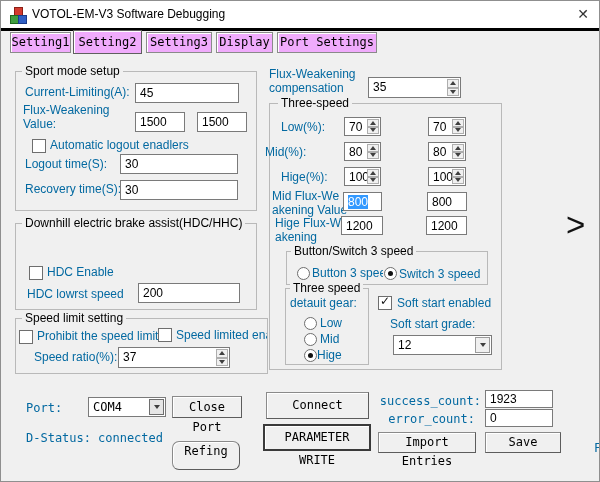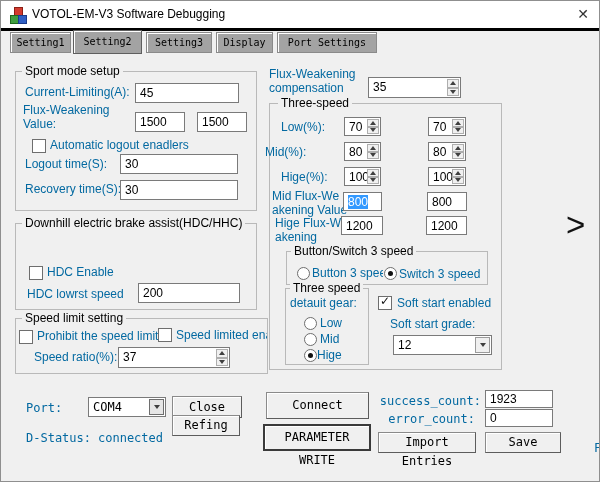--- a/index.html
+++ b/index.html
@@ -8,22 +8,22 @@
           box-sizing:border-box;overflow:hidden;}
   .titlebar{position:absolute;left:0;top:0;width:100%;height:27px;background:#ffffff;
             border-bottom:3px solid #000000;}
   .appicon{position:absolute;left:9px;top:6px;width:16px;height:16px;}
   .appicon i{position:absolute;width:7px;height:7px;display:block;}
   .appicon .r{left:4px;top:0;background:#d23b2f;border:1px solid #8d1f16;}
   .appicon .g{left:0;top:8px;background:#3f9e3f;border:1px solid #1f6b1f;}
   .appicon .bl{left:8px;top:8px;background:#2f5fc4;border:1px solid #1b3c8c;}
   .title{position:absolute;left:31px;top:6px;font-size:12px;color:#000;}
   .close{position:absolute;right:10px;top:5px;font-size:14px;color:#333;cursor:pointer;line-height:16px;}
-  .tab{position:absolute;background:#a3a3a3;border:1px solid #8a8a8a;box-sizing:border-box;
-       font-family:"DejaVu Sans Mono","Liberation Mono",monospace;font-size:10px;text-align:center;
+  .tab{position:absolute;background:#f0abfc;border:1px solid #8a8a8a;box-sizing:border-box;
+       font-family:"DejaVu Sans Mono","Liberation Mono",monospace;font-size:12px;text-align:center;
        line-height:19px;box-shadow:inset 1px 1px 0 #ffffff;}
   .tab.active{line-height:22px;border-color:#5f5f5f;z-index:2;}
   .lbl{position:absolute;font-size:12px;color:#0369a1;white-space:nowrap;line-height:13px;}
   .mono{font-family:"DejaVu Sans Mono","Liberation Mono",monospace;}
   .tb{position:absolute;background:#fff;border:1px solid #7a7a7a;box-sizing:border-box;
       font-size:12px;color:#000;padding:2px 0 0 4px;overflow:hidden;white-space:nowrap;}
   .sel{background:#3399ff;color:#fff;}
   .grp{position:absolute;border:1px solid #b9b9b9;box-sizing:border-box;}
   .gt{position:absolute;font-size:12px;background:#f0f0f0;padding:0 3px;white-space:nowrap;line-height:13px;}
   .cb{position:absolute;width:12px;height:12px;background:#fff;border:1px solid #6e6e6e;box-sizing:content-box;}
@@ -250,21 +250,21 @@
   <div class="tb" style="left:87px;top:396px;width:78px;height:20px;">
     <span class="mono" style="font-size:12px;">COM4</span>
     <span class="dd-btn" style="background:#e6e6e6;border-color:#6e6e6e;">
         <i class="tri-dn"></i>
       </span>
   </div>
   <div class="btn" style="left:171px;top:395px;width:70px;height:22px;line-height:20px;">Close Port</div>
 
   <span class="lbl mono" style="left:25px;top:431px;">D-Status:</span>
   <span class="lbl mono" style="left:97px;top:431px;">connected</span>
-  <div class="btn" style="left:171px;top:414px;width:68px;height:21px;line-height:19px;">Refing</div>
+  <div class="btn" style="left:171px;top:440px;width:68px;height:29px;line-height:19px;border-radius:7px;">Refing</div>
 
   <div class="btn" style="left:265px;top:391px;width:103px;height:27px;line-height:25px;">Connect</div>
   <div class="btn primary" style="left:262px;top:423px;width:108px;height:27px;line-height:23px;">PARAMETER WRITE</div>
 
   <span class="lbl mono" style="left:377px;top:394px;width:103px;text-align:right;">success_count:</span>
   <div class="tb" style="left:484px;top:389px;width:68px;height:18px;padding-top:1px;">1923</div>
   <span class="lbl mono" style="left:377px;top:412px;width:97px;text-align:right;">error_count:</span>
   <div class="tb" style="left:484px;top:408px;width:68px;height:18px;padding-top:1px;">0</div>
 
   <div class="btn" style="left:377px;top:431px;width:98px;height:21px;line-height:19px;">Import Entries</div>

